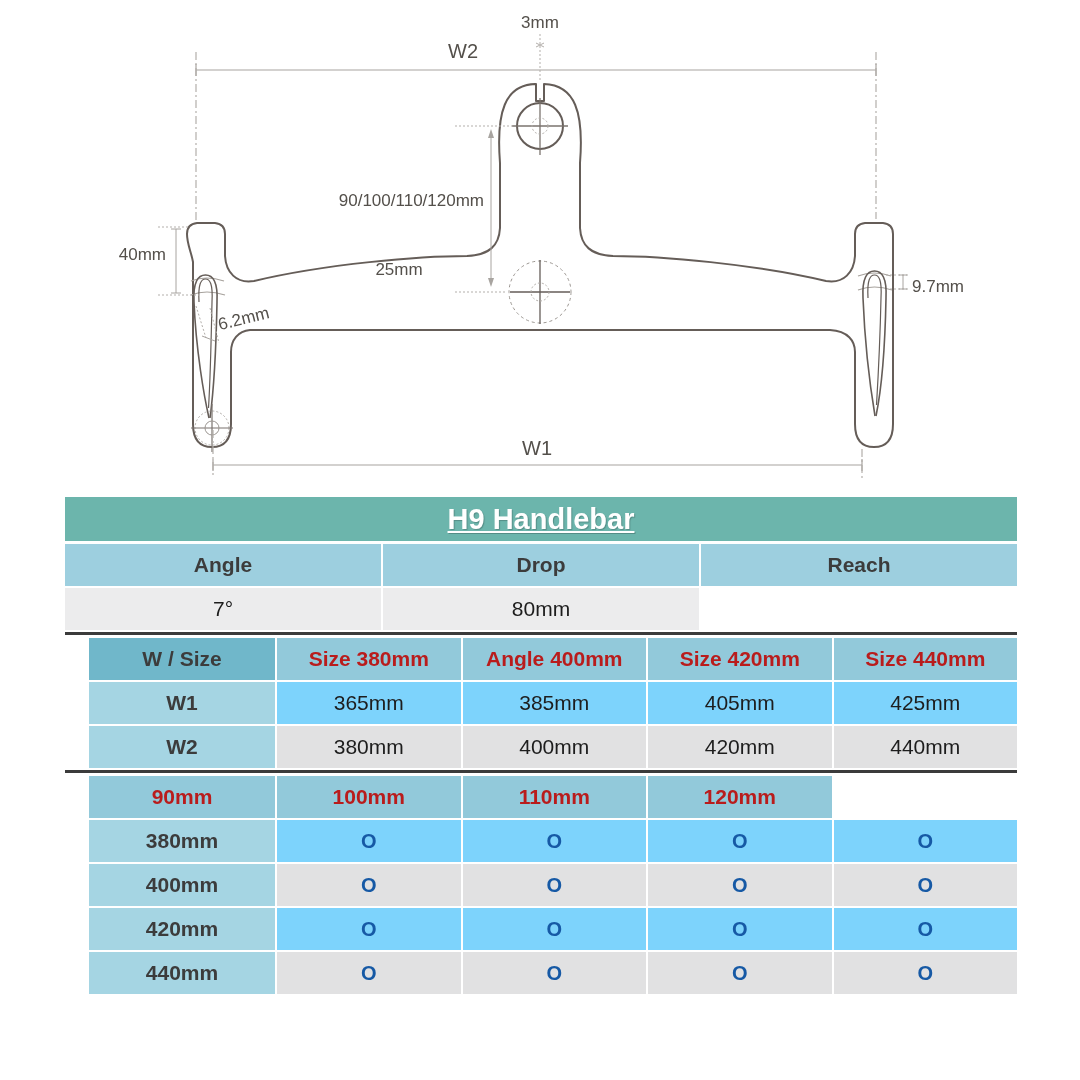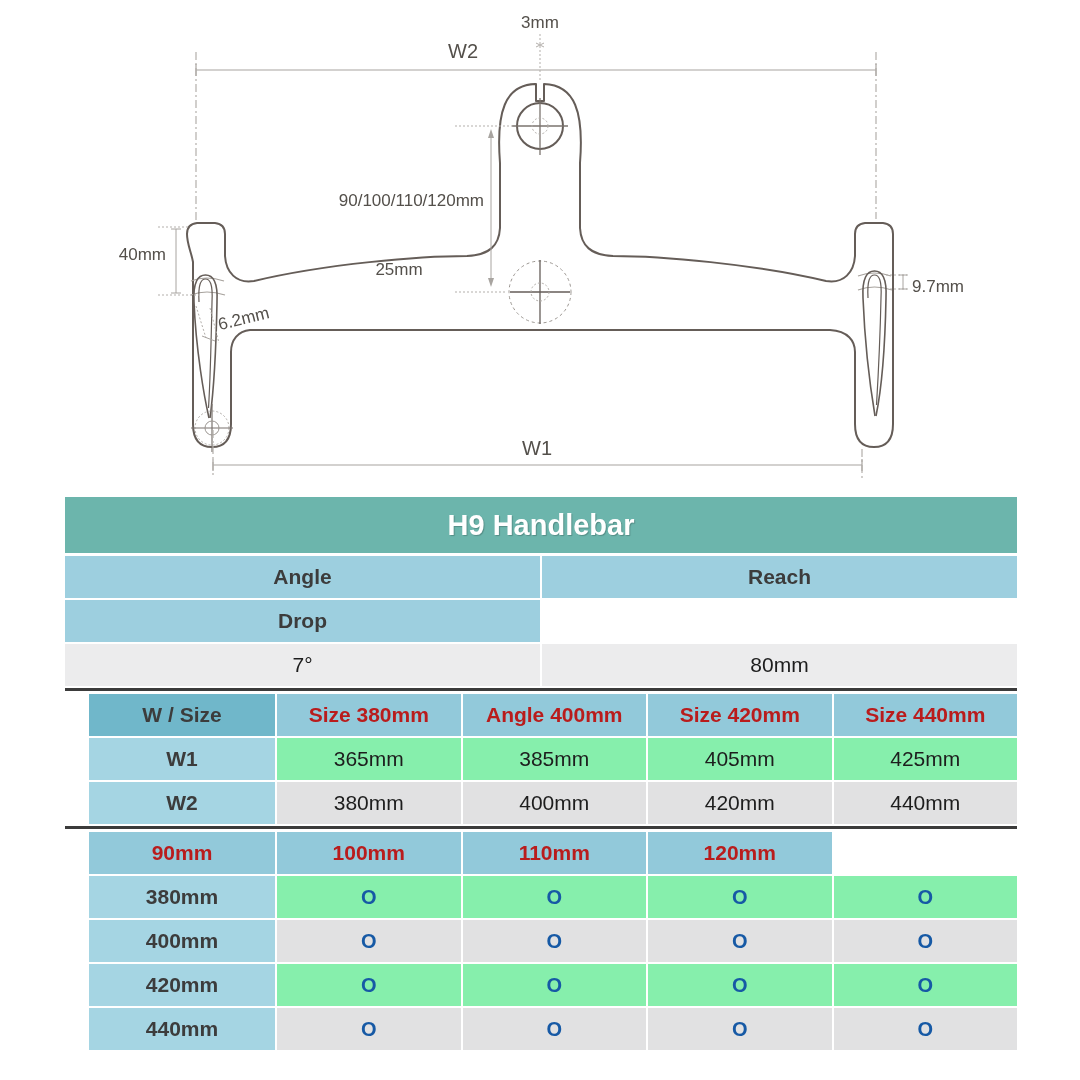--- a/index.html
+++ b/index.html
@@ -4,33 +4,33 @@
 <style>
   html,body{margin:0;padding:0;background:#ffffff;}
   .page{position:relative;width:1080px;height:1080px;background:#ffffff;overflow:hidden;
         font-family:"Liberation Sans",sans-serif;}
   .diagram{position:absolute;left:0;top:0;width:1080px;height:497px;}
   .diagram text{fill:#54504b;font-family:"Liberation Sans",sans-serif;font-size:17px;}
   .diagram text.big{font-size:20px;}
 
   .spec-table{position:absolute;left:65px;top:497px;width:952px;}
   .trow{display:grid;gap:2px;margin-bottom:2px;}
-  .r3{grid-template-columns:repeat(2,1fr);}
+  .r3{grid-template-columns:repeat(3,1fr);}
   .r5{grid-template-columns:186px repeat(4,1fr);padding-left:24px;}
   .cell{height:42px;display:flex;align-items:center;justify-content:center;
         font-size:21px;color:#1d1d1d;}
-  .title-row{height:56px;background:#6cb5ac;display:flex;align-items:center;justify-content:center;
+  .title-row{height:44px;background:#6cb5ac;display:flex;align-items:center;justify-content:center;
         color:#ffffff;font-weight:bold;font-size:29px;margin-bottom:3px;
-        text-shadow:1px 1px 1px rgba(0,0,0,0.22);}
+        text-shadow:1px 1px 1px rgba(0,0,0,0.22);text-decoration:underline;}
   .hdr1{background:#9dcfdf;font-weight:bold;color:#3c3c3c;}
   .hdr2{background:#92c9da;font-weight:bold;color:#b91c1c;}
   .corner{background:#70b7ca;font-weight:bold;color:#3c3c3c;}
   .rowlabel{background:#a5d5e3;font-weight:bold;color:#3c3c3c;}
   .vrow1{background:#ececed;}
-  .vlight{background:#86efac;}
+  .vlight{background:#7dd3fc;}
   .vmid{background:#e1e1e2;}
   .omark{color:#1659a5;font-weight:bold;font-size:20px;}
   .sep{height:3px;background:#3b3b3b;margin:1px 0 3px 0;}
 </style>
 </head>
 <body>
 
 <div class="page">
 
   <svg class="diagram" viewBox="0 0 1080 497">
@@ -161,22 +161,22 @@
     </g>
     <text class="big" x="537" y="455" text-anchor="middle">W1</text>
   </svg>
 
   <div class="spec-table">
 
     <div class="title-row">H9 Handlebar</div>
 
     <div class="trow r3">
       <div class="cell hdr1">Angle</div>
+      <div class="cell hdr1">Drop</div>
       <div class="cell hdr1">Reach</div>
-      <div class="cell hdr1">Drop</div>
     </div>
     <div class="trow r3">
       <div class="cell vrow1">7°</div>
       <div class="cell vrow1">80mm</div>
     </div>
 
     <div class="sep"></div>
 
     <div class="trow r5">
       <div class="cell corner">W / Size</div>

